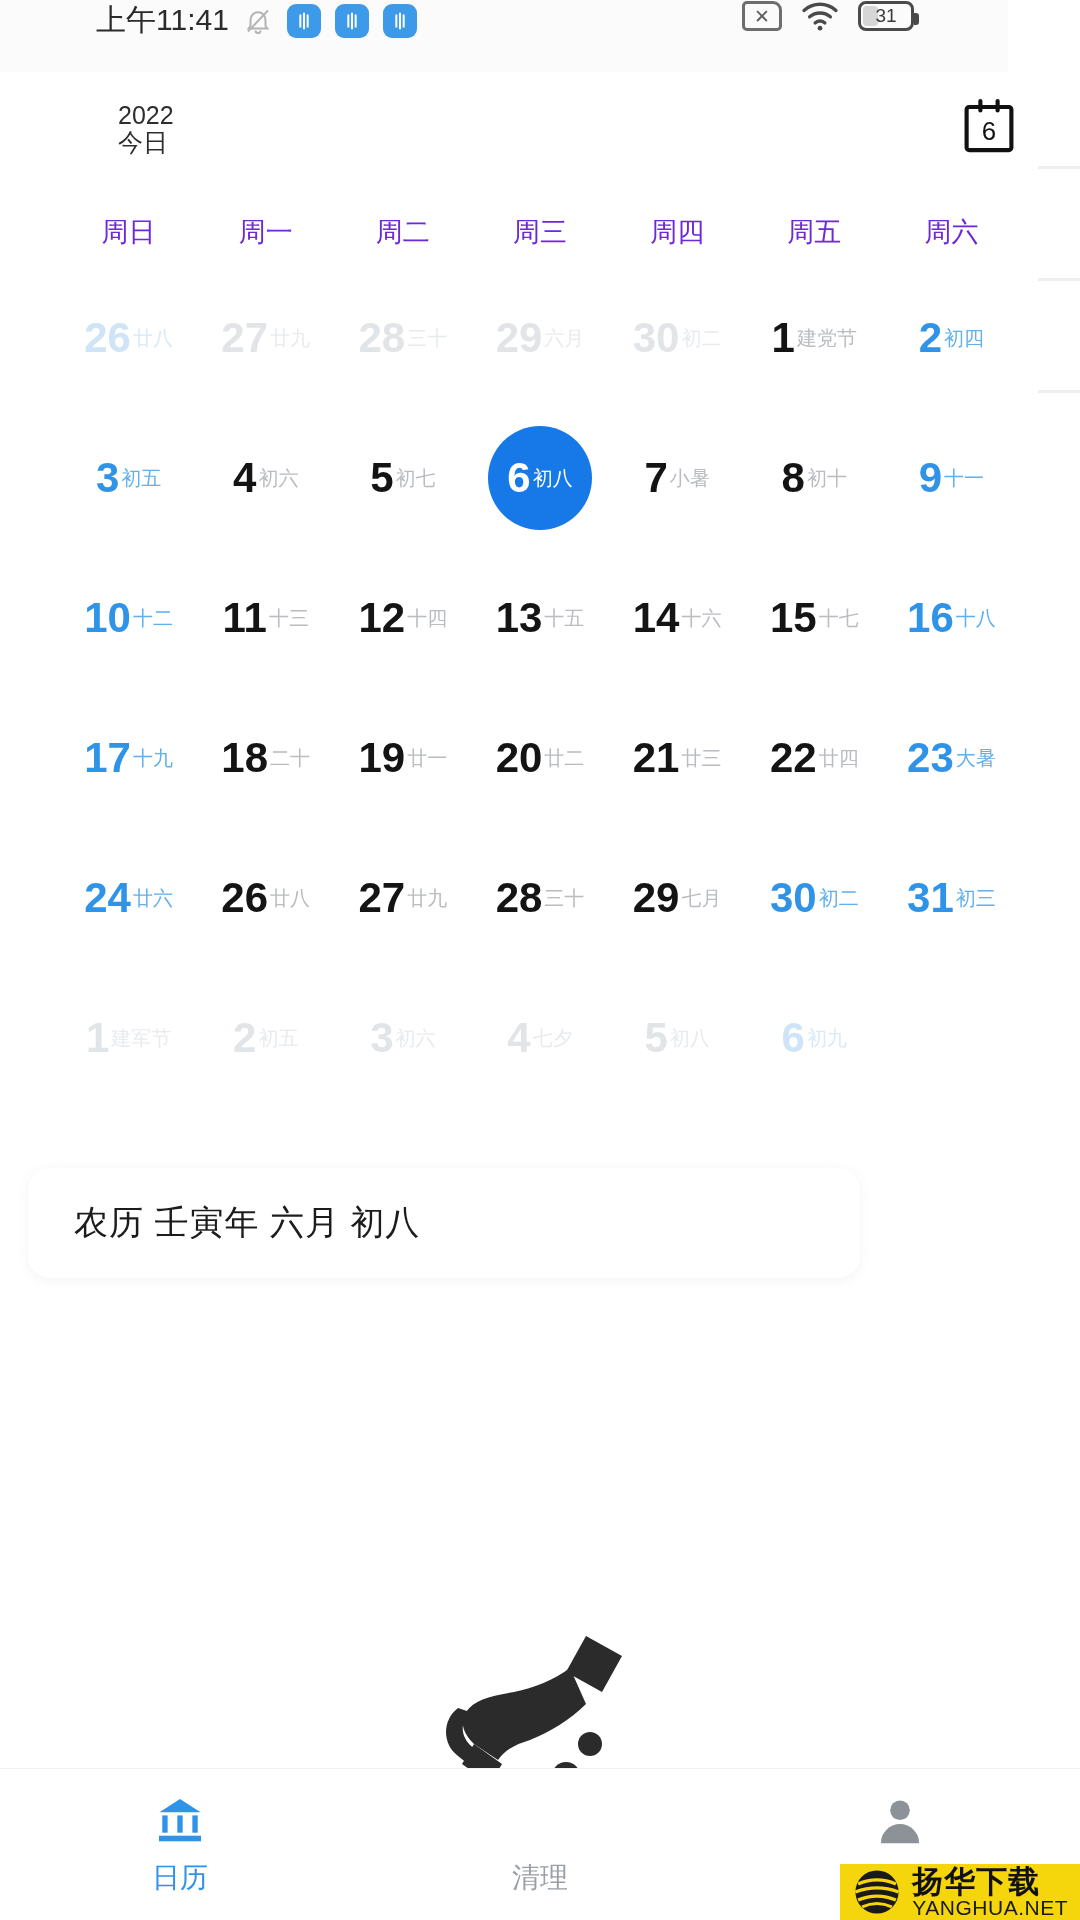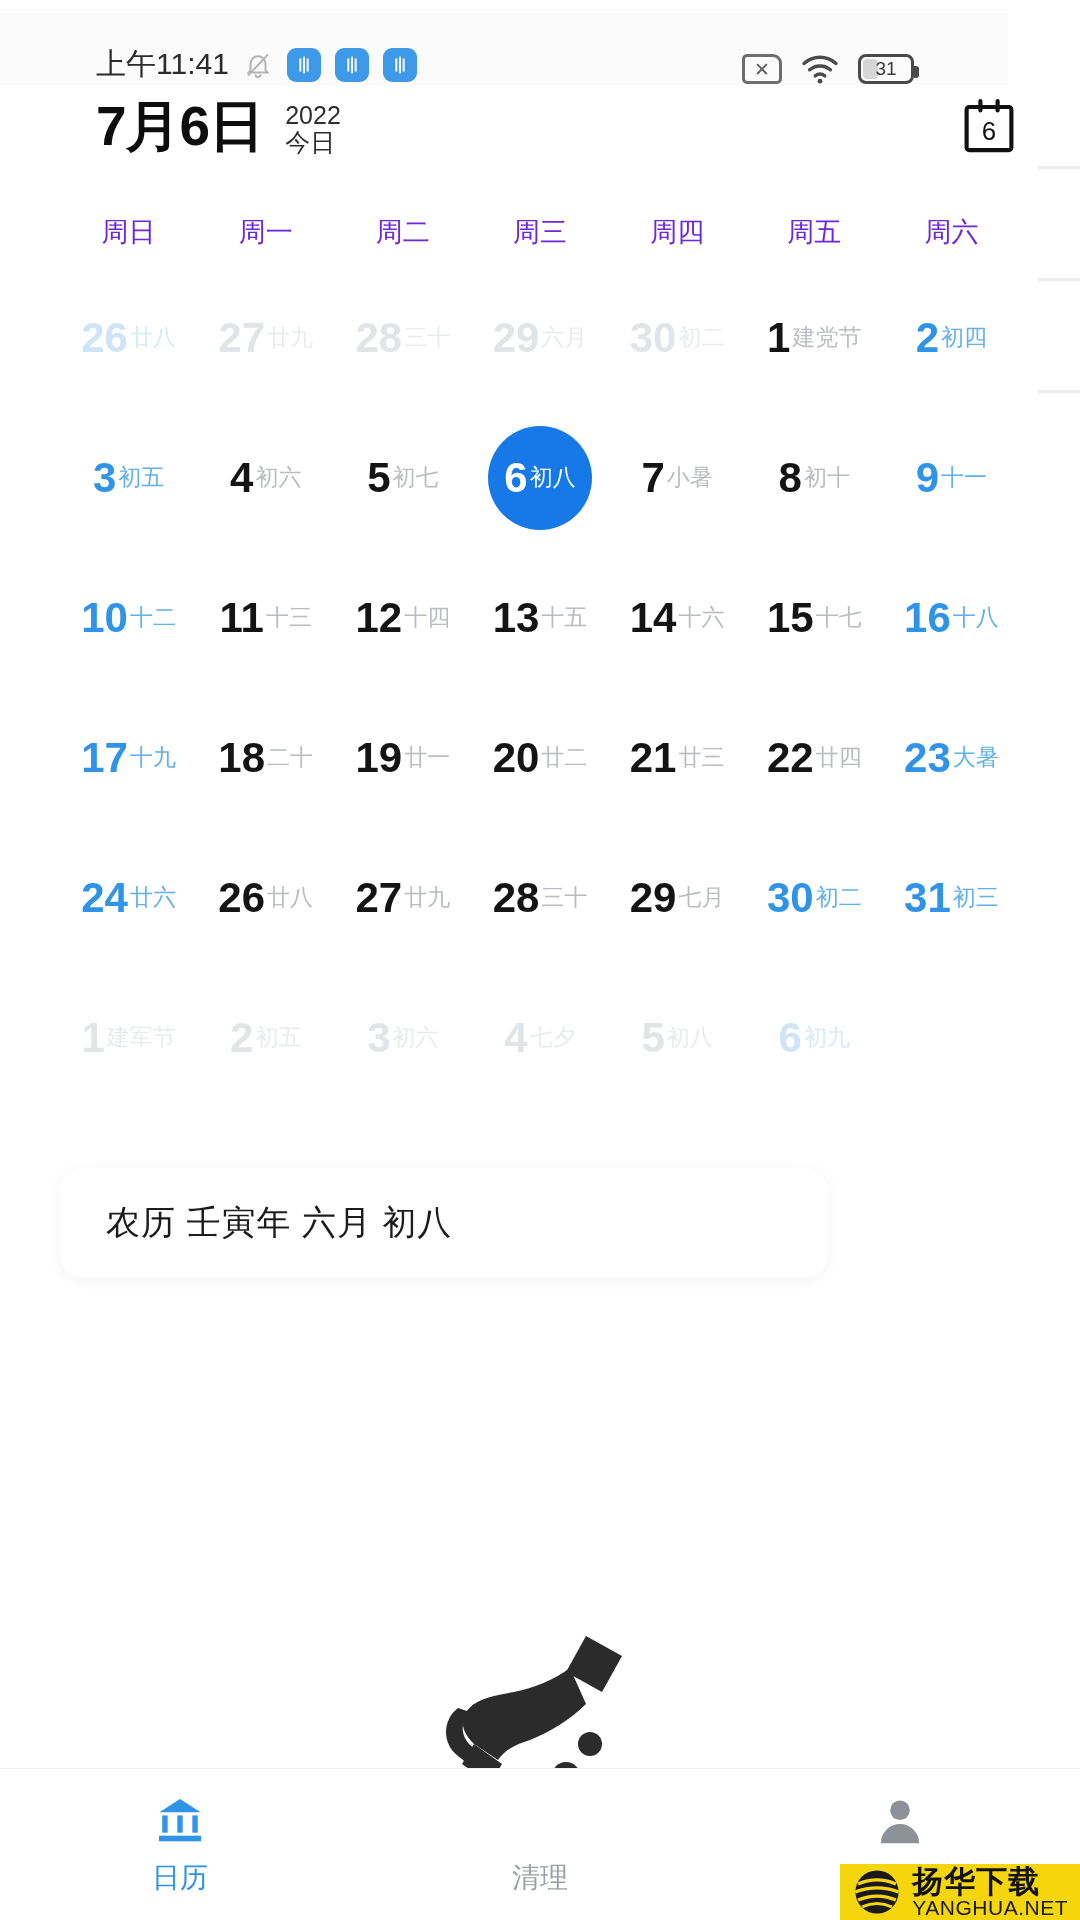--- a/index.html
+++ b/index.html
@@ -15,25 +15,25 @@
   #phone {
     position: relative;
     width: 1080px;
     height: 1920px;
     background: #ffffff;
   }
 
   
   .status-bar {
     position: absolute;
-    top: 13px; left: 0;
+    top: 0; left: 0;
     width: 1008px;
     height: 72px;
     display: flex;
-    align-items: flex-end;
+    align-items: flex-start;
     padding: 0 44px 0 96px;
     background: #fbfbfb;
   }
   .sb-left {
     display: flex;
     align-items: center;
     gap: 14px;
   }
   .sb-time {
     font-size: 30px;
@@ -171,39 +171,39 @@
   }
   .cell.sel .cell-inner { background: #1779e8; }
   .num {
     font-size: 42px;
     font-weight: bold;
     color: #141414;
     line-height: 1.05;
     font-family: "Liberation Sans", sans-serif;
   }
   .lun {
-    font-size: 23px;
+    font-size: 20px;
     color: #b9bcc0;
     line-height: 1.1;
     font-family: "Liberation Sans", sans-serif;
   }
   .cell.weekend .num { color: #2f93e8; }
   .cell.weekend .lun { color: #62b0ec; }
   .cell.out .num { color: #e2e5e8; }
   .cell.out .lun { color: #e8ebee; }
   .cell.out.weekend .num { color: #cfe4f6; }
   .cell.out.weekend .lun { color: #d8e9f8; }
   .cell.sel .num, .cell.sel .lun { color: #ffffff; }
 
   
   .lunar-wrap {
     position: absolute;
     top: 1168px; left: 0;
     width: 888px;
-    padding: 0 60px;
+    padding: 0 28px;
   }
   .lunar-card {
     background: #ffffff;
     border-radius: 22px;
     height: 110px;
     display: flex;
     align-items: center;
     padding-left: 46px;
     box-shadow: 0 2px 14px rgba(0,0,0,0.05);
   }
@@ -335,21 +335,20 @@
         <circle cx="12" cy="17.6" r="1.5" fill="#4a4a4a"></circle>
       </svg>
       <span class="batt">
         <span class="batt-fill"></span>
         <span class="batt-txt">31</span>
       </span>
     </div>
   </div>
 
   <div class="header">
-    <span class="hdr-date">7月6日</span>
     <span class="hdr-sub">
       <span class="hdr-year">2022</span>
       <span class="hdr-today">今日</span>
     </span>
     <span class="hdr-icon">
       <svg width="62" height="62" viewBox="0 0 36 36">
         <rect x="5" y="7" width="26" height="25" rx="1.5" fill="none" stroke="#111" stroke-width="2.4"></rect>
         <line x1="13" y1="3.5" x2="13" y2="9" stroke="#111" stroke-width="2.4" stroke-linecap="round"></line>
         <line x1="23" y1="3.5" x2="23" y2="9" stroke="#111" stroke-width="2.4" stroke-linecap="round"></line>
         <text x="18" y="26" font-size="15" font-family="Liberation Sans, sans-serif" text-anchor="middle" fill="#111">6</text>

